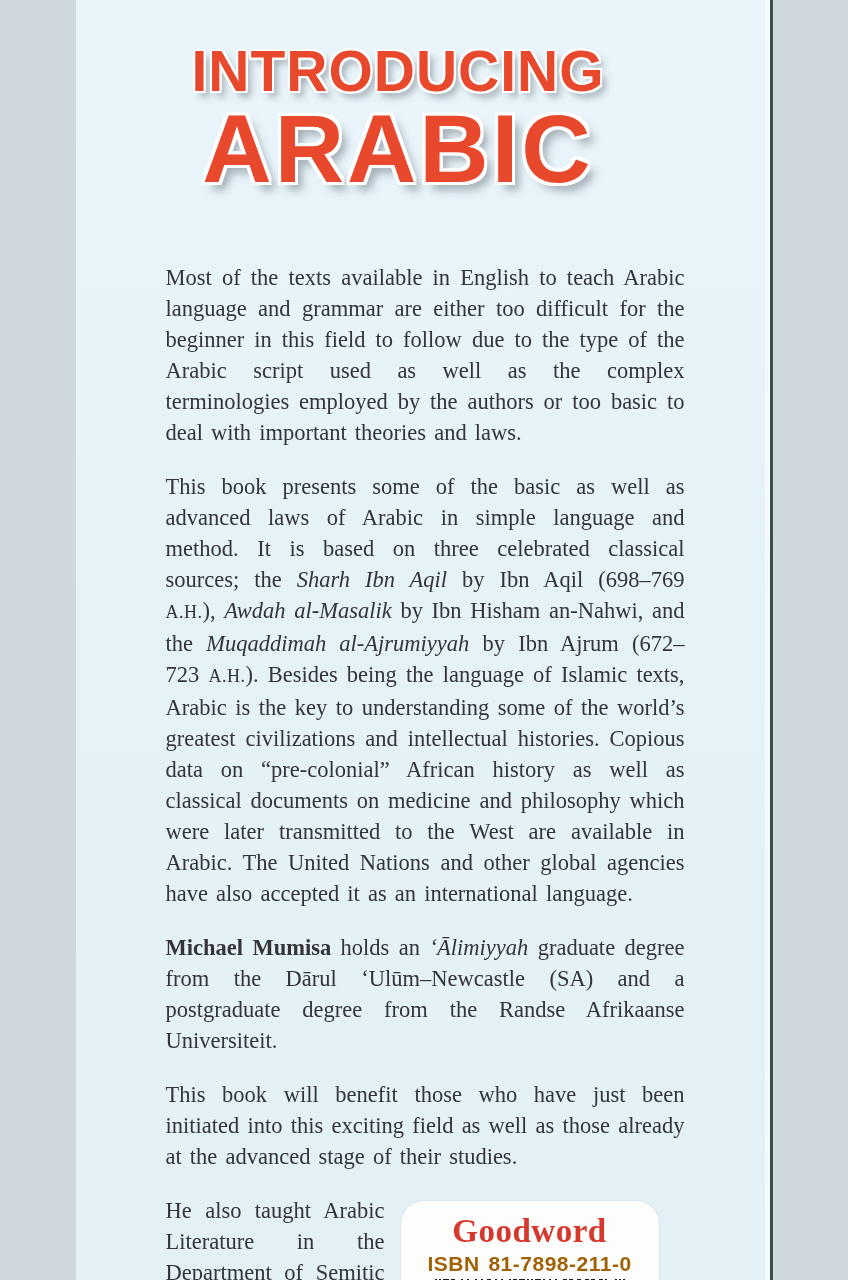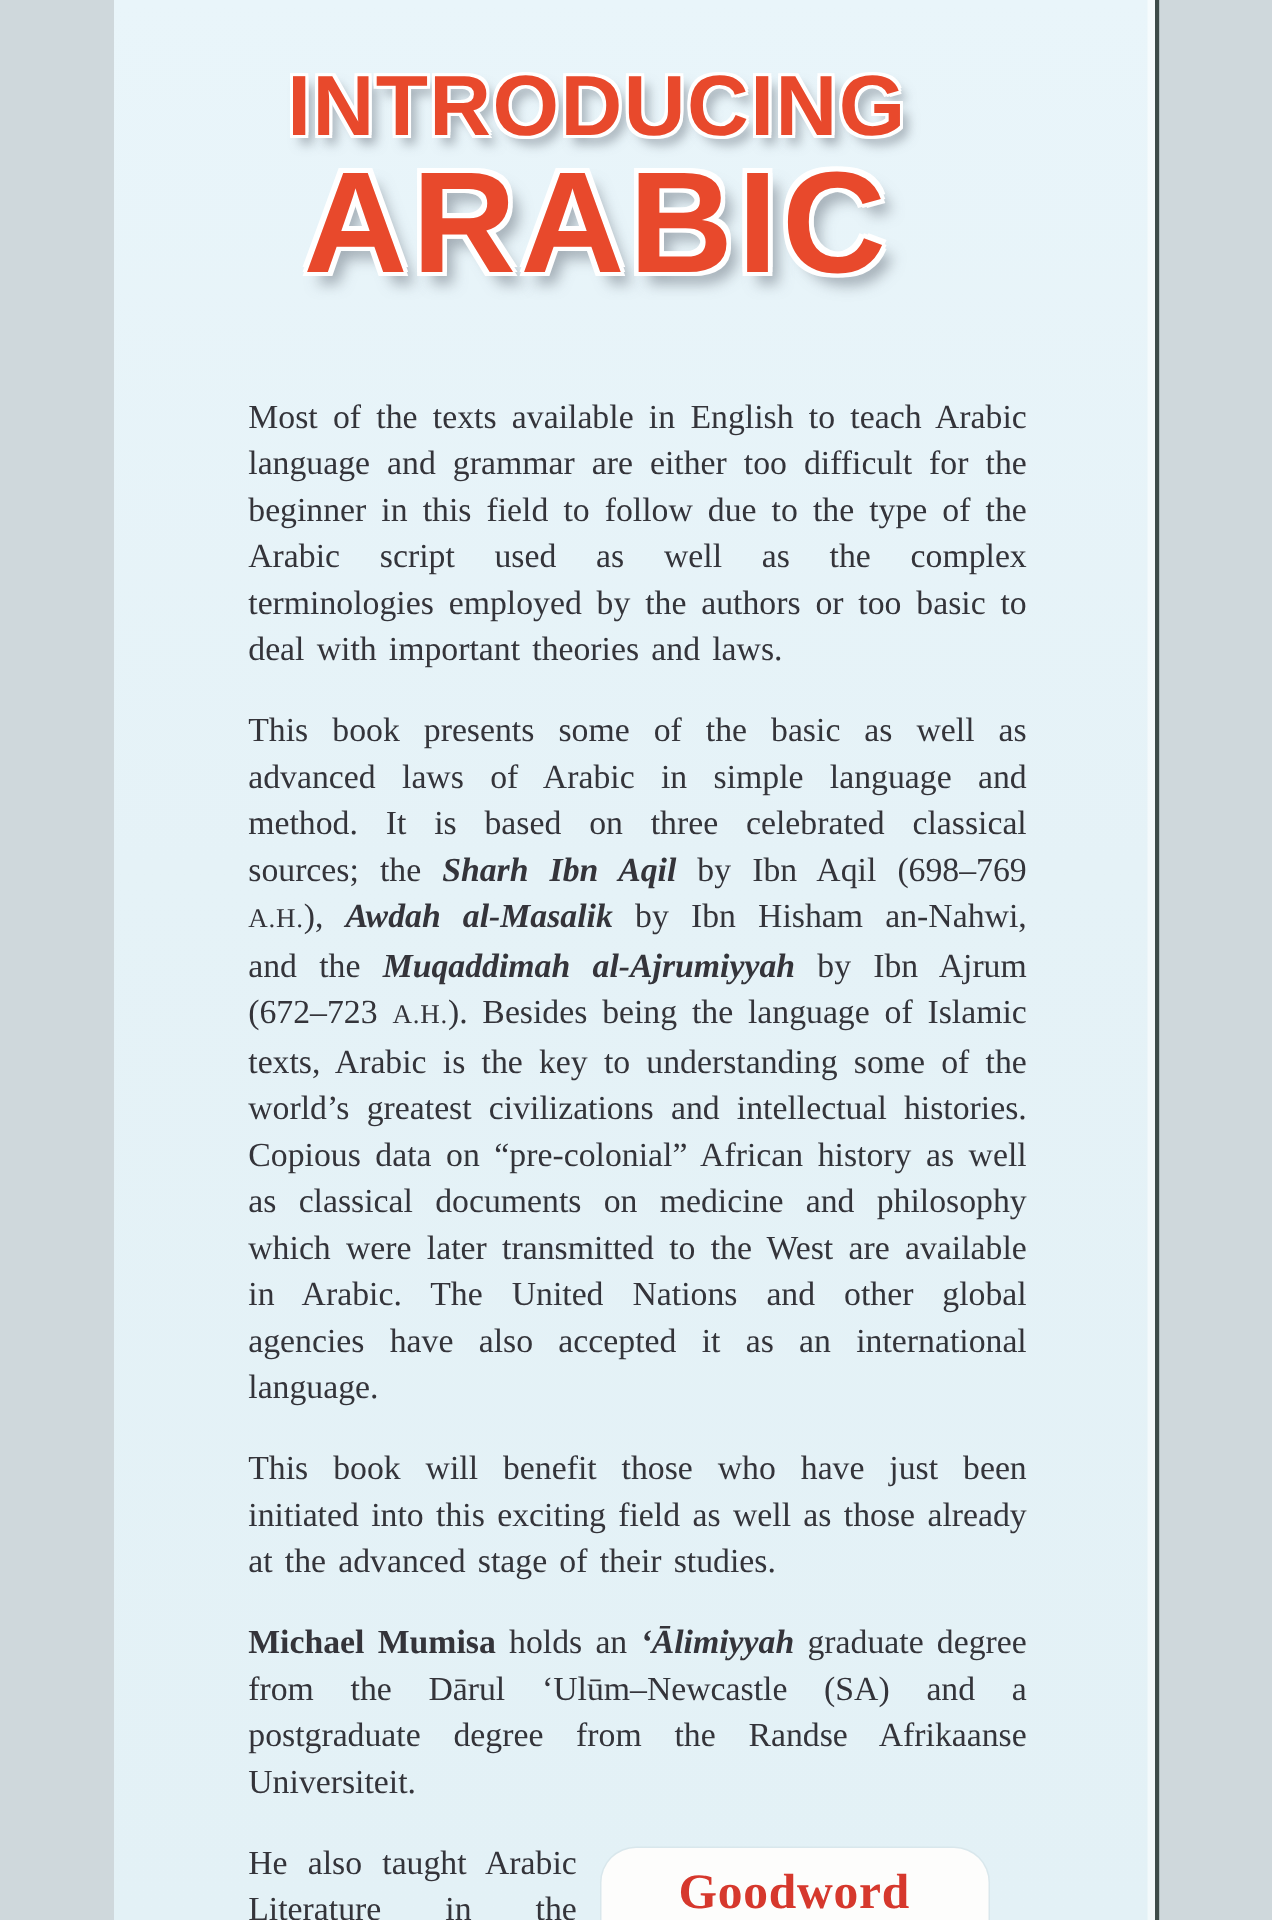--- a/index.html
+++ b/index.html
@@ -53,21 +53,21 @@
     margin-top: 66px;
     padding: 0 88px 0 90px;
     font-size: 22.5px;
     line-height: 31px;
     word-spacing: 2.5px;
   }
   .para {
     margin: 12px 0 23px 0;
     text-align: justify;
   }
-  .it { font-style: italic; font-weight: bold; }
+  .it { font-style: italic; }
   .bd { font-weight: bold; }
   .sc { font-size: 0.8em; letter-spacing: 0.5px; }
 
   
   .bio-wrap { overflow: visible; }
   .pub-box {
     float: right;
     width: 258px;
     margin: 6px 26px 8px 16px;
     padding: 10px 0 16px 0;
@@ -135,22 +135,22 @@
   <header class="title-block">
     <div class="title-line1">INTRODUCING</div>
     <div class="title-line2">ARABIC</div>
   </header>
 
   <main class="body-text">
 
     <div id="paragraphs">
         <p class="para"><span>Most of the texts available in English to teach Arabic language and grammar are either too difficult for the beginner in this field to follow due to the type of the Arabic script used as well as the complex terminologies employed by the authors or too basic to deal with important theories and laws.</span></p>
         <p class="para"><span>This book presents some of the basic as well as advanced laws of Arabic in simple language and method. It is based on three celebrated classical sources; the </span><span class="it">Sharh Ibn Aqil</span><span> by Ibn Aqil (698–769 </span><span class="sc">A.H.</span><span>), </span><span class="it">Awdah al-Masalik</span><span> by Ibn Hisham an-Nahwi, and the </span><span class="it">Muqaddimah al-Ajrumiyyah</span><span> by Ibn Ajrum (672–723 </span><span class="sc">A.H.</span><span>). Besides being the language of Islamic texts, Arabic is the key to understanding some of the world’s greatest civilizations and intellectual histories. Copious data on “pre-colonial” African history as well as classical documents on medicine and philosophy which were later transmitted to the West are available in Arabic. The United Nations and other global agencies have also accepted it as an international language.</span></p>
+        <p class="para"><span class="bd">Michael Mumisa</span><span> holds an </span><span class="it">‘Ālimiyyah</span><span> graduate degree from the Dārul ‘Ulūm–Newcastle (SA) and a postgraduate degree from the Randse Afrikaanse Universiteit.</span></p>
         <p class="para"><span>This book will benefit those who have just been initiated into this exciting field as well as those already at the advanced stage of their studies.</span></p>
-        <p class="para"><span class="bd">Michael Mumisa</span><span> holds an </span><span class="it">‘Ālimiyyah</span><span> graduate degree from the Dārul ‘Ulūm–Newcastle (SA) and a postgraduate degree from the Randse Afrikaanse Universiteit.</span></p>
       </div>
 
     <div class="bio-wrap">
 
       <aside class="pub-box">
         <div class="pub-name">Goodword</div>
         <div class="isbn">ISBN 81-7898-211-0</div>
         <div class="barcode" id="barcode">
             <div class="mod b g"></div>
             <div class="mod g"></div>

